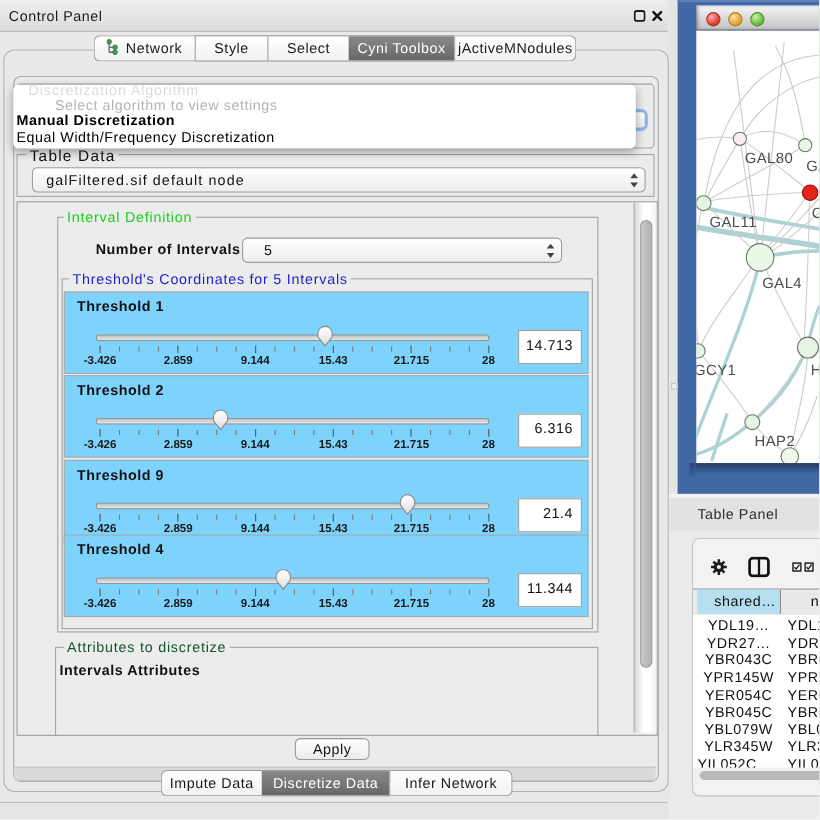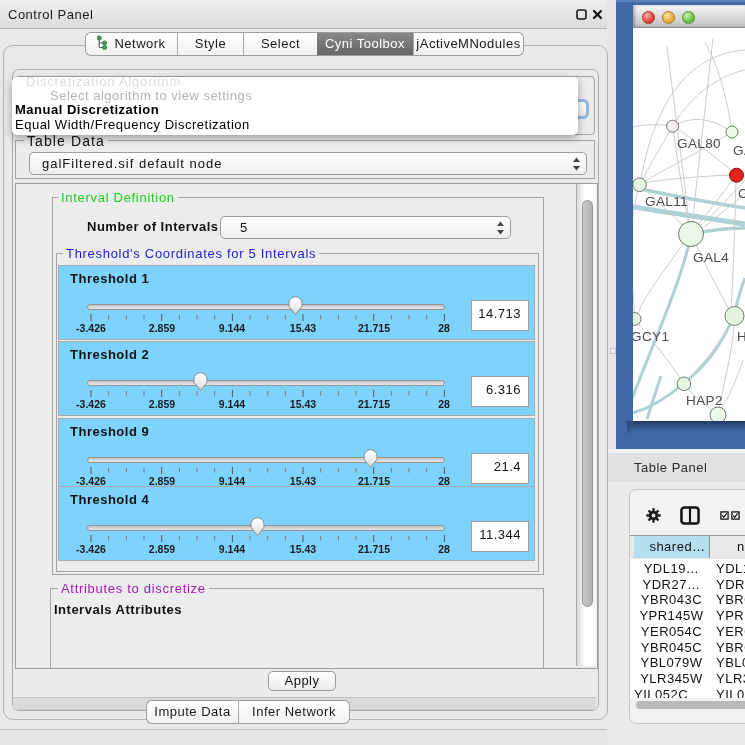--- a/index.html
+++ b/index.html
@@ -229,35 +229,36 @@
             <stop offset="0" stop-color="#ffffff"></stop>
                 <stop offset="0.5" stop-color="#f0f0f0"></stop>
                 <stop offset="1" stop-color="#d8d8d8"></stop>
           </linearGradient>
             </defs>
         </svg>
         <div class="val">11.344</div>
       </div>
 
       <div class="group" style="left:34px;top:404px;width:492px;height:120px;">
-        <span class="gtitle" style="left:7px;color:#a21caf;background:#ececec;">Attributes to discretize</span>
+        <span class="gtitle" style="left:7px;color:#14532d;background:#ececec;">Attributes to discretize</span>
       </div>
       <div class="abs" style="left:38px;top:418px;font-weight:bold;">Intervals Attributes</div>
     </div>
     <div id="vtrack">
         <div id="vthumb"></div>
       </div>
   </div>
 
   <div class="btn" style="left:268px;top:671px;width:66px;height:18px;line-height:18px;">Apply</div>
 
   <div class="abs" style="left:13px;top:697px;width:583px;height:11px;background:#dadada;border-top:1px solid #c3c3c3;border-bottom:1px solid #c9c9c9;"></div>
 
   <div class="abs tabgrp" style="left:146px;top:700px;">
     <div class="tab first" style="width:91px;">Impute Data</div>
+    <div class="tab sel" style="width:116px;">Discretize Data</div>
     <div class="tab sep last" style="width:110px;">Infer Network</div>
   </div>
 
   <div class="abs" id="netwin">
     <div class="abs" style="left:0;top:0;width:129px;height:2px;background:#5d81b8;"></div>
     <div id="nettitle">
       <div class="light" style="left:9px; background:radial-gradient(circle at 35% 30%,#f9b2ac,#e4443c 60%,#c03028);border:1px solid #ab2d26;"></div>
       <div class="light" style="left:29px;background:radial-gradient(circle at 35% 30%,#fae3a0,#e8a83a 60%,#cc8f26);border:1px solid #ad7d1f;"></div>
       <div class="light" style="left:49px;background:radial-gradient(circle at 35% 30%,#c9f3ae,#6cc244 60%,#53a332);border:1px solid #4c8f2b;"></div>
     </div>

